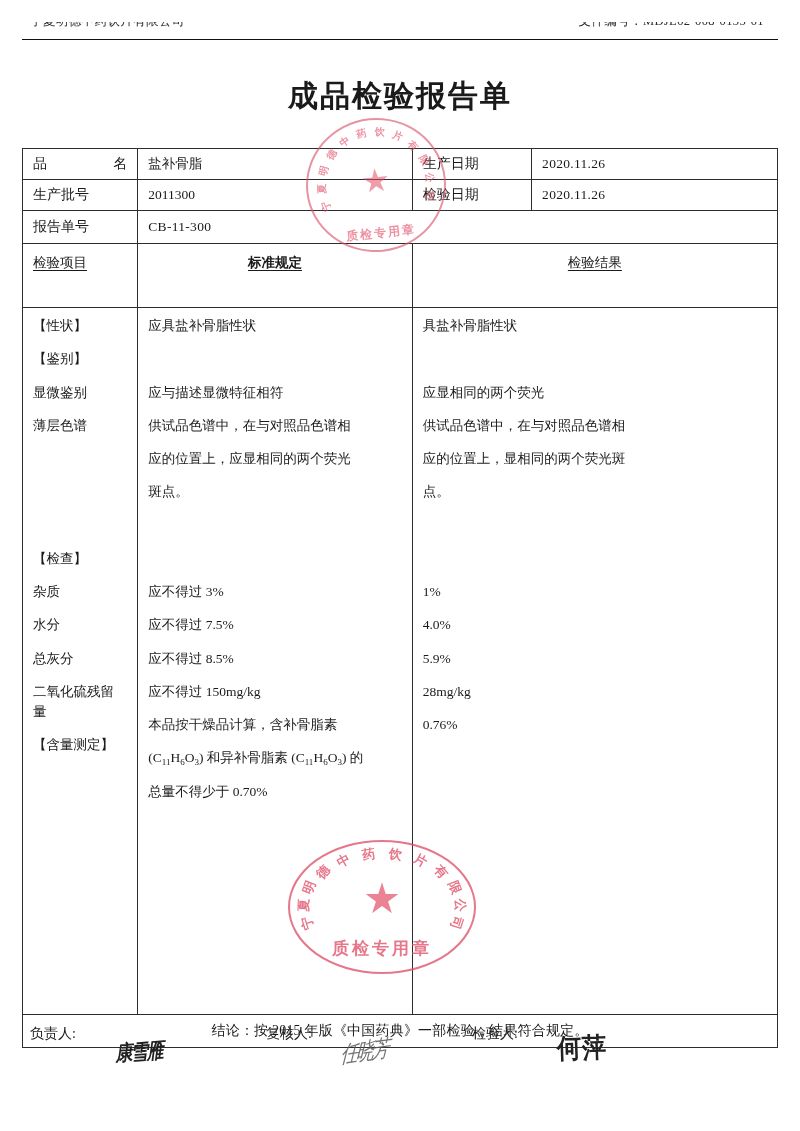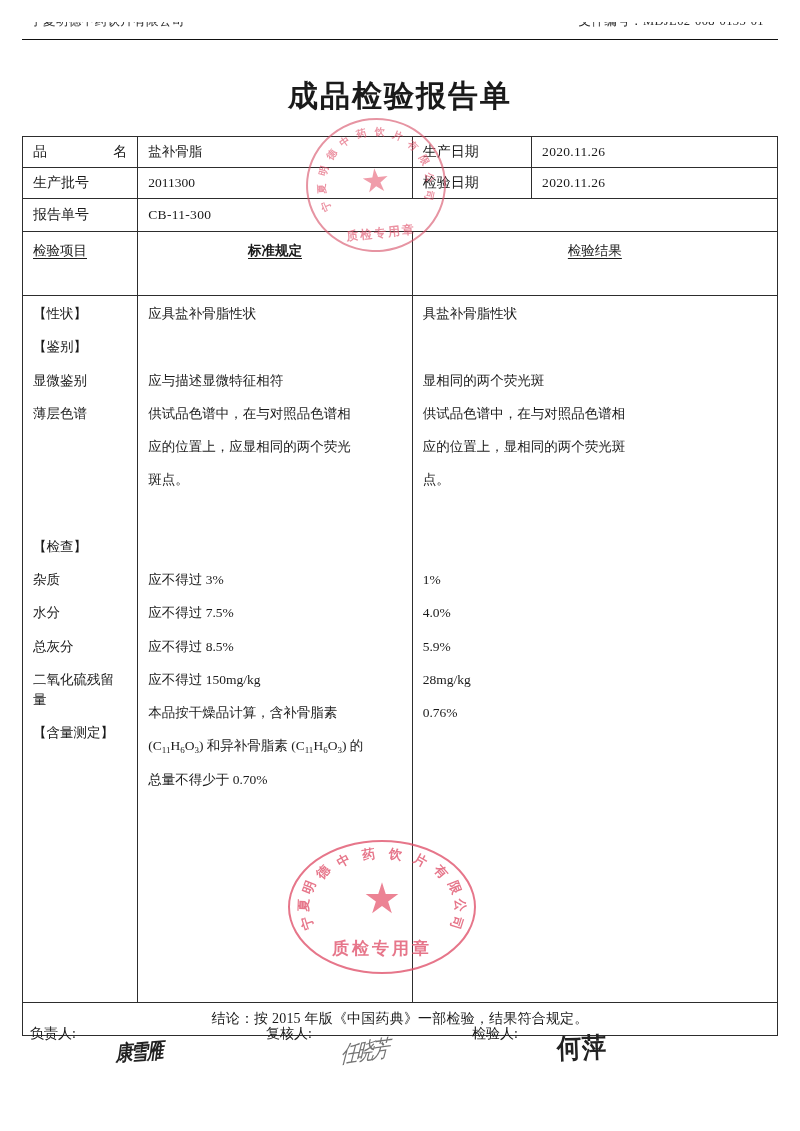--- a/index.html
+++ b/index.html
@@ -52,21 +52,21 @@
     font-size: 30px;
     font-weight: bold;
     letter-spacing: 2px;
     font-family: "Liberation Serif", "DejaVu Serif", serif;
   }
 
   
   .doc-table {
     position: absolute;
     left: 22px;
-    top: 136px;
+    top: 148px;
     width: 756px;
     border-collapse: collapse;
     table-layout: fixed;
     font-size: 13.5px;
   }
   .doc-table td {
     border: 1px solid #2d2d2d;
     padding: 0 10px;
     vertical-align: middle;
     line-height: 1.45;
@@ -334,21 +334,21 @@
         <p class="line">本品按干燥品计算，含补骨脂素</p>
         <p class="line">
           <span>(C</span><sub>11</sub><span>H</span><sub>6</sub><span>O</span><sub>3</sub><span>) 和异补骨脂素 (C</span><sub>11</sub><span>H</span><sub>6</sub><span>O</span><sub>3</sub><span>) 的</span>
         </p>
         <p class="line">总量不得少于 0.70%</p>
       </td>
 
       <td colspan="2">
         <p class="line">具盐补骨脂性状</p>
         <p class="line blank">&nbsp;</p>
-        <p class="line">显相同的两个荧光斑</p>
+        <p class="line">应显相同的两个荧光</p>
         <p class="line">供试品色谱中，在与对照品色谱相</p>
         <p class="line">应的位置上，显相同的两个荧光斑</p>
         <p class="line">点。</p>
         <p class="line blank">&nbsp;</p>
         <p class="line blank">&nbsp;</p>
         <p class="line">1%</p>
         <p class="line">4.0%</p>
         <p class="line">5.9%</p>
         <p class="line">28mg/kg</p>
         <p class="line">0.76%</p>

